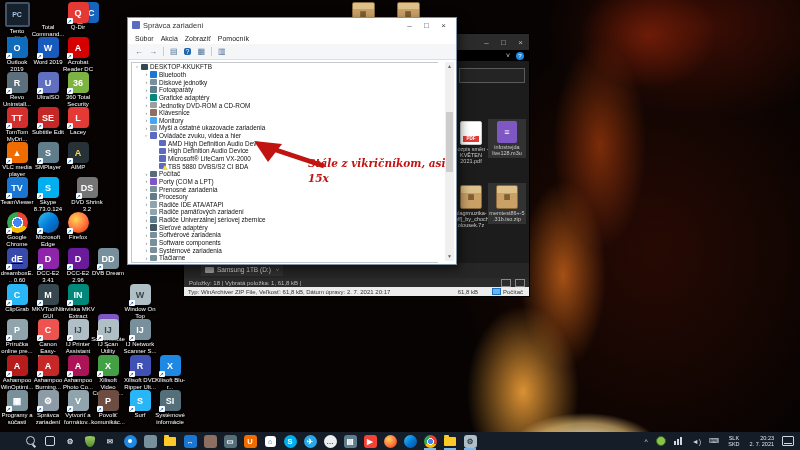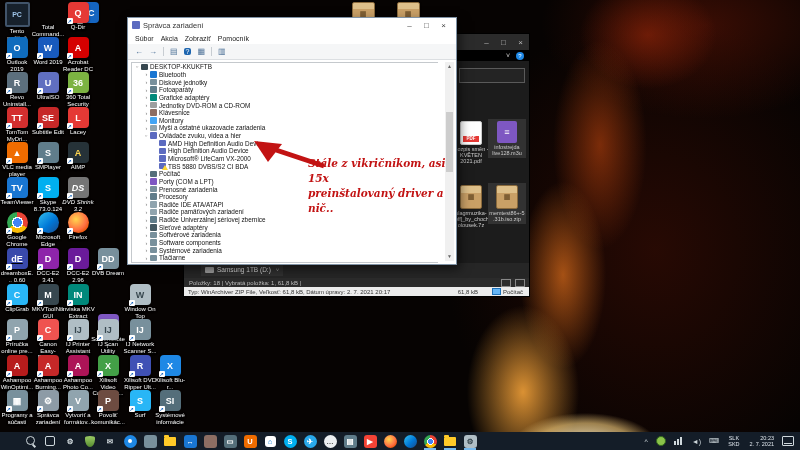--- a/index.html
+++ b/index.html
@@ -245,21 +245,21 @@
         <div class="lb">360 Total Security</div>
       </div>
       <div class="dicon" style="left: 61px; top: 107px;">
         <div class="ic  sc" style="background: rgb(229, 57, 53);">L</div>
         <div class="lb">Lacey</div>
       </div>
       <div class="dicon" style="left: 61px; top: 142px;">
         <div class="ic  sc" style="background: rgb(38, 50, 56); color: rgb(255, 213, 79);">A</div>
         <div class="lb">AIMP</div>
       </div>
-      <div class="dicon" style="left: 61px; top: 177px; font-style: italic;">
+      <div class="dicon" style="left: 70px; top: 177px;">
         <div class="ic  sc" style="background: rgb(117, 117, 117);">DS</div>
         <div class="lb">DVD Shrink 3.2</div>
       </div>
       <div class="dicon" style="left: 61px; top: 212px;">
         <div class="ic firefox sc"></div>
         <div class="lb">Firefox</div>
       </div>
       <div class="dicon" style="left: 61px; top: 248px;">
         <div class="ic  sc" style="background: rgb(106, 27, 154);">D</div>
         <div class="lb">DCC-E2 2.96</div>
@@ -537,21 +537,20 @@
       </div>
     <div id="dm-scroll" class="abs">
       <div class="arr">▲</div>
       <div class="thumb"></div>
       <div class="arr" style="position:absolute;bottom:0;">▼</div>
     </div>
   </div>
 
   <div id="note" class="abs" style="color: rgb(194, 19, 19);">
     <div>Stále z vikričníkom, asi 15x</div>
-    <div>preinštalovaný driver a nič..</div>
   </div>
   <svg class="abs" style="left:250px;top:138px;z-index:60;" width="80" height="34">
     <line x1="74" y1="28" x2="26" y2="12" stroke="#c21313" stroke-width="5"></line>
     <polygon points="4,3 32,6 18,24" fill="#c21313"></polygon>
   </svg>
 
   <div id="bar" class="abs">
     <div id="bar-items" style="display:flex;align-items:center;">
         <div class="tw">
           <span class="ti start">

